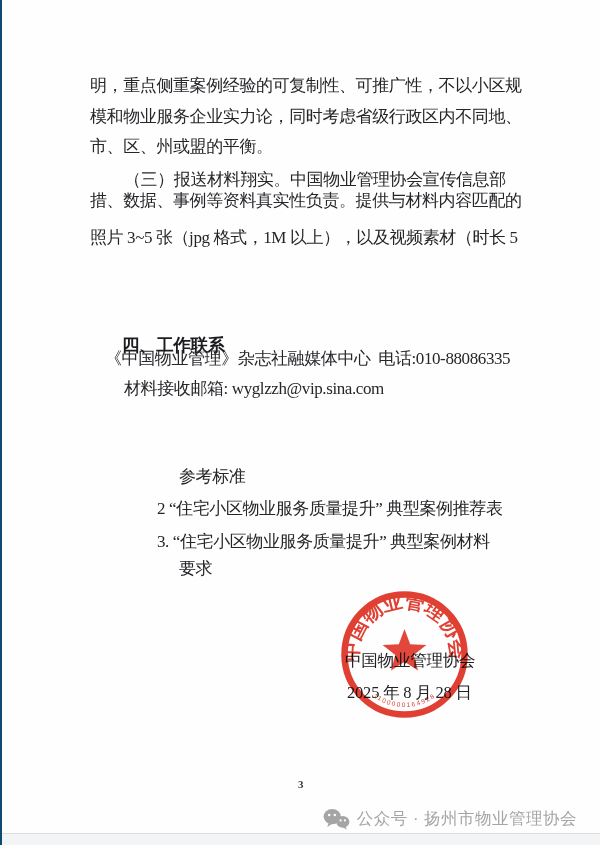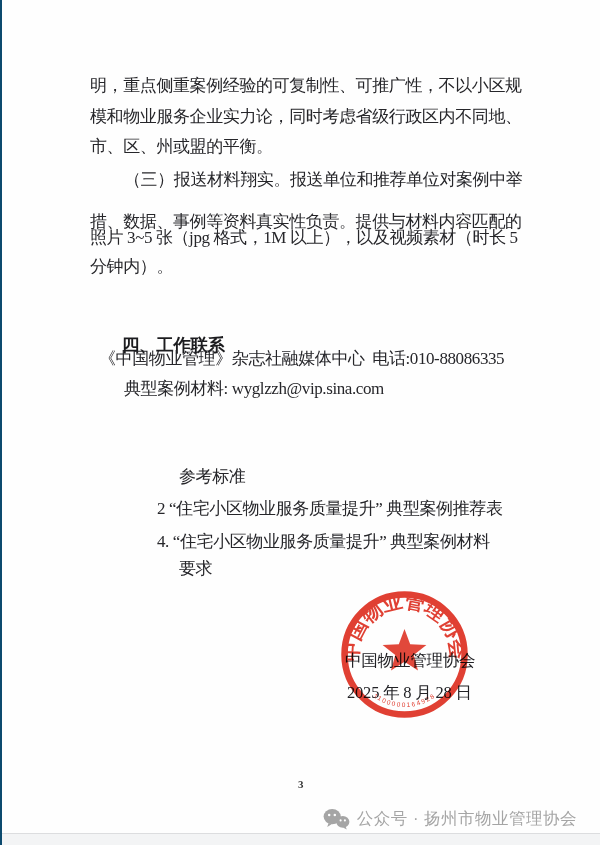--- a/index.html
+++ b/index.html
@@ -67,33 +67,32 @@
 </style>
 </head>
 <body>
 
 <div class="page">
 
   <div class="l" style="left:88px;top:73px">明，重点侧重案例经验的可复制性、可推广性，不以小区规</div>
   <div class="l" style="left:88px;top:104px">模和物业服务企业实力论，同时考虑省级行政区内不同地、</div>
   <div class="l" style="left:88px;top:134px">市、区、州或盟的平衡。</div>
 
-  <div class="l" style="left:122px;top:167px">（三）报送材料翔实。报送单位和推荐单位对案例中举</div>
-  <div class="l" style="left:88px;top:209px">措、数据、事例等资料真实性负责。提供与材料内容匹配的</div>
+  <div class="l" style="left:122px;top:167px">（三）报送材料翔实。中国物业管理协会宣传信息部</div>
+  <div class="l" style="left:88px;top:188px">措、数据、事例等资料真实性负责。提供与材料内容匹配的</div>
   <div class="l" style="left:88px;top:225px">照片 3~5 张（jpg 格式，1M 以上），以及视频素材（时长 5</div>
-  <div class="l" style="left:88px;top:254px">分钟内）。</div>
 
   <div class="l heading" style="left:120px;top:288px">四、工作联系</div>
 
-  <div class="l" style="left:97px;top:346px">《中国物业管理》杂志社融媒体中心  电话:010-88086335</div>
-  <div class="l" style="left:122px;top:376px">典型案例材料: wyglzzh@vip.sina.com</div>
+  <div class="l" style="left:103px;top:346px">《中国物业管理》杂志社融媒体中心  电话:010-88086335</div>
+  <div class="l" style="left:122px;top:376px">材料接收邮箱: wyglzzh@vip.sina.com</div>
 
   <div class="l" style="left:177px;top:464px">参考标准</div>
   <div class="l" style="left:155px;top:496px">2 “住宅小区物业服务质量提升” 典型案例推荐表</div>
-  <div class="l" style="left:155px;top:529px">4. “住宅小区物业服务质量提升” 典型案例材料</div>
+  <div class="l" style="left:155px;top:529px">3. “住宅小区物业服务质量提升” 典型案例材料</div>
   <div class="l" style="left:177px;top:556px">要求</div>
 
   <div class="sig" style="left:343px;top:650px">中国物业管理协会</div>
   <div class="sig" style="left:345px;top:682px">2025 年 8 月 28 日</div>
 
   <svg class="seal-svg" viewBox="0 0 165 165">
     <circle cx="82.5" cy="82.5" r="60" fill="none" stroke="#e0382a" stroke-width="6.5"></circle>
     <path id="sealArc" d="M 36.7 90.6 A 46.5 46.5 0 1 1 128.3 90.6" fill="none"></path>
     <path id="sealNumArc" d="M 37.0 108.8 A 52.5 52.5 0 0 0 128.0 108.8" fill="none"></path>
     <text font-size="19" font-weight="bold" fill="#e0382a" font-family="Liberation Serif, DejaVu Serif, serif">

